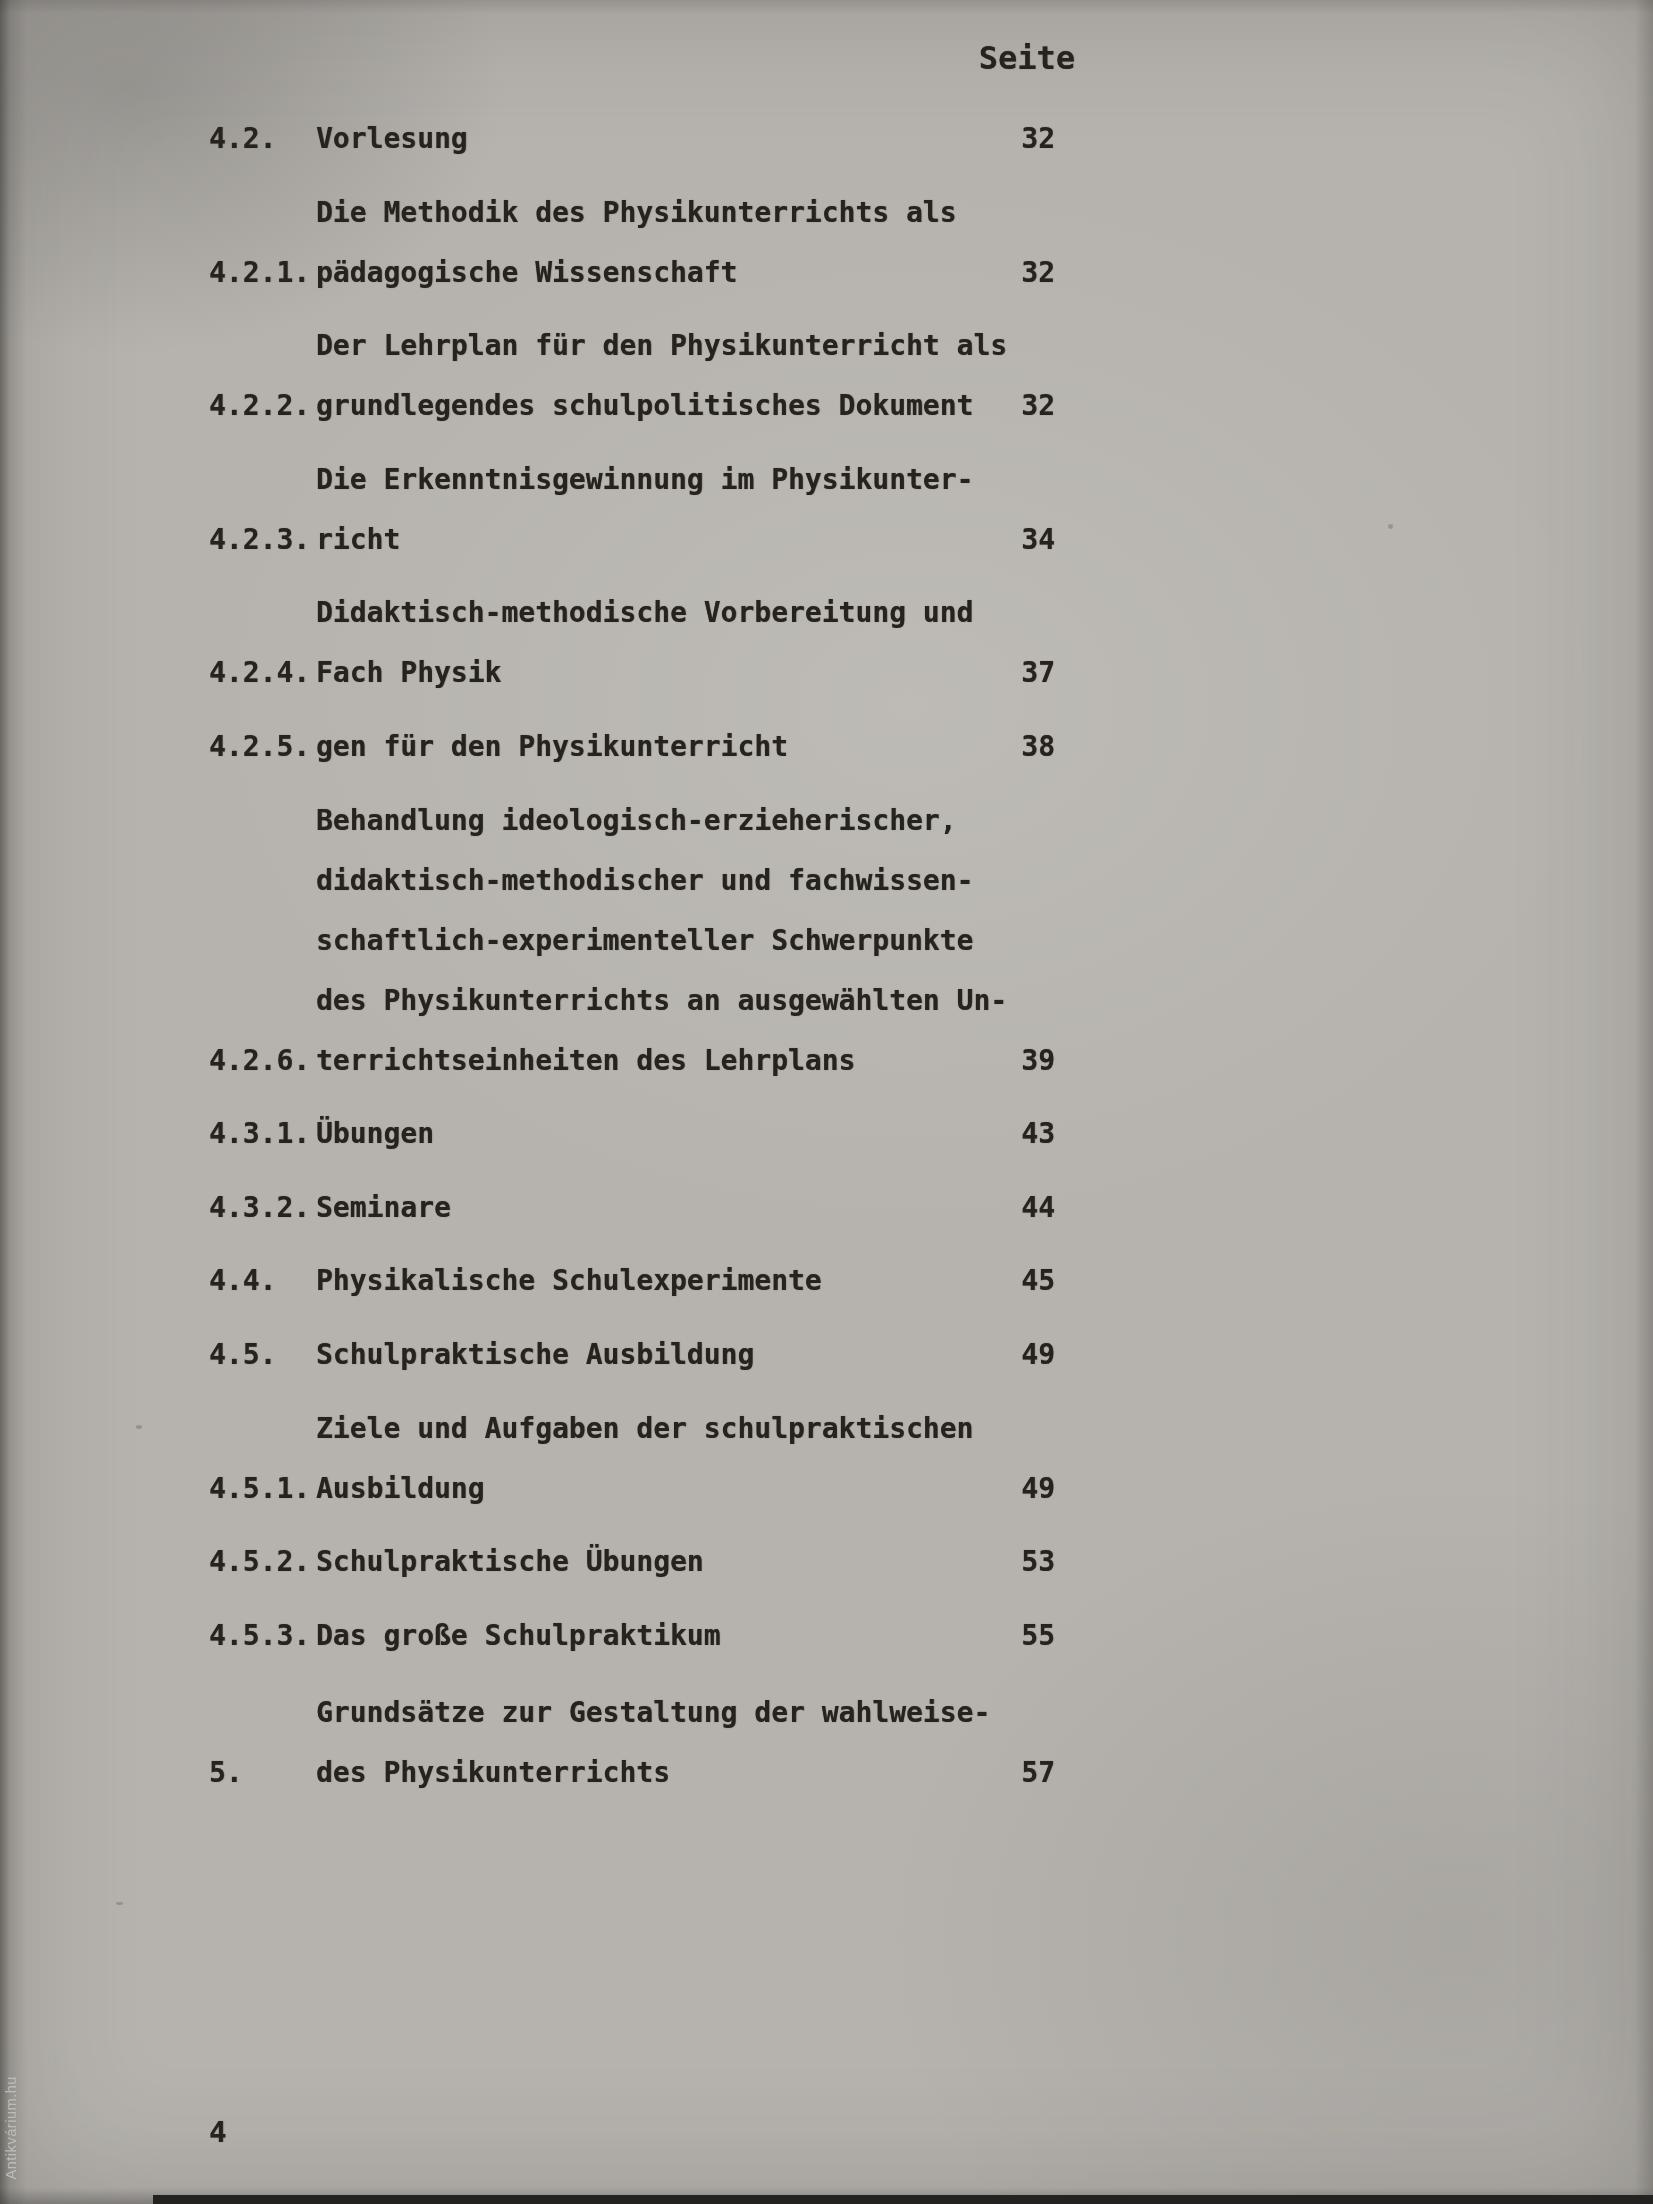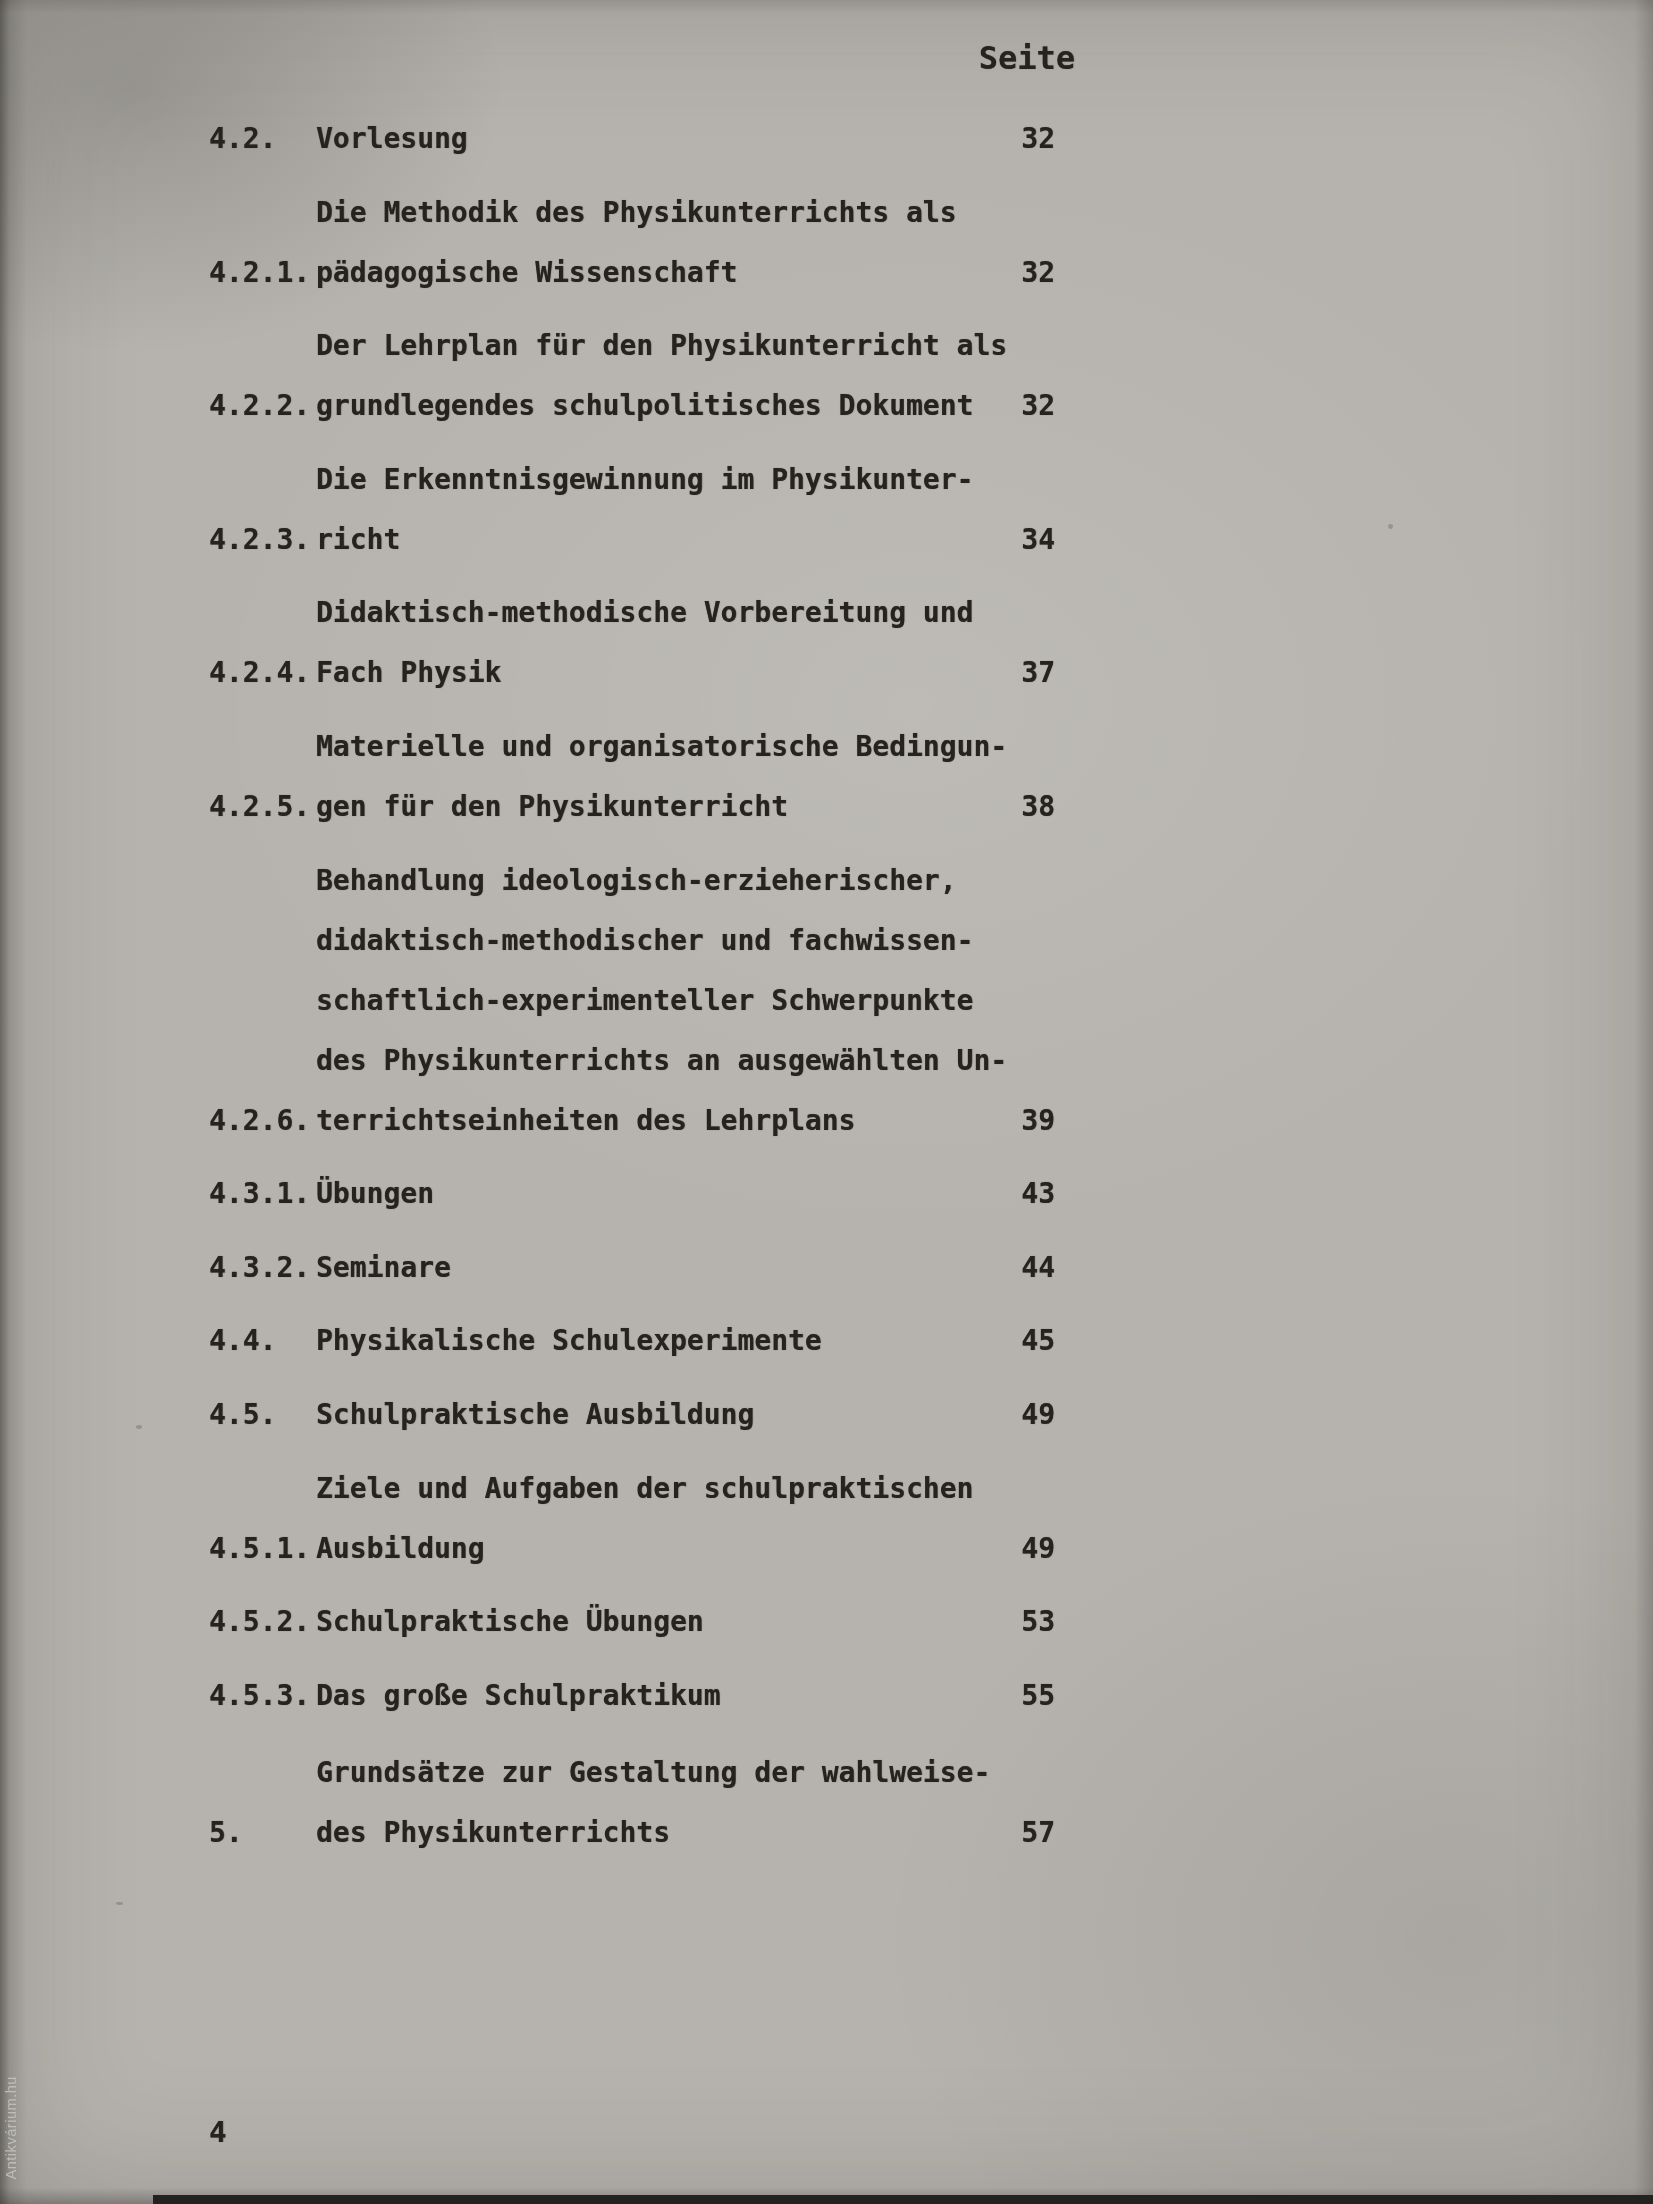--- a/index.html
+++ b/index.html
@@ -130,21 +130,20 @@
         <div class="num ink">4.2.4.</div>
         <div class="lines">
           <div class="line ink">Didaktisch-methodische Vorbereitung und</div>
           <div class="line ink">Fach Physik</div>
         </div>
         <div class="pagenum ink">37</div>
       </div>
       <div class="entry">
         <div class="num ink">4.2.5.</div>
         <div class="lines">
-          <div class="line ink">Materielle und organisatorische Bedingun-</div>
           <div class="line ink">gen für den Physikunterricht</div>
         </div>
         <div class="pagenum ink">38</div>
       </div>
       <div class="entry">
         <div class="num ink">4.2.6.</div>
         <div class="lines">
           <div class="line ink">Behandlung ideologisch-erzieherischer,</div>
           <div class="line ink">didaktisch-methodischer und fachwissen-</div>
           <div class="line ink">schaftlich-experimenteller Schwerpunkte</div>

